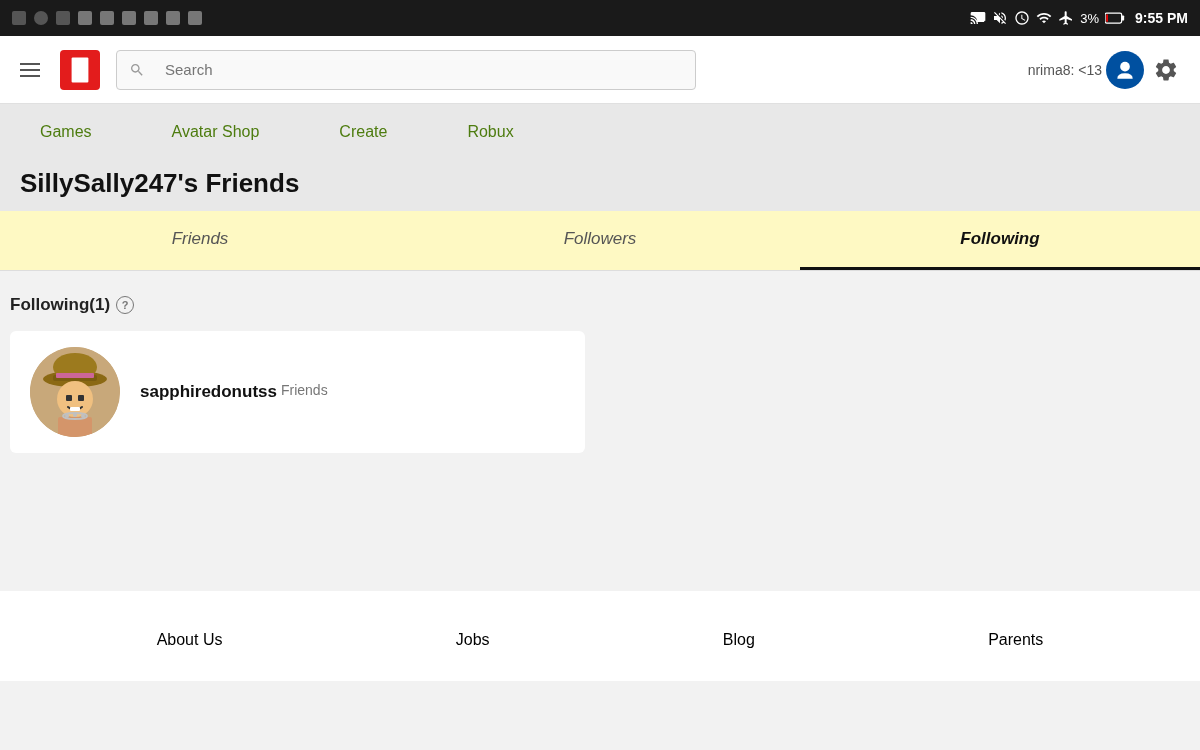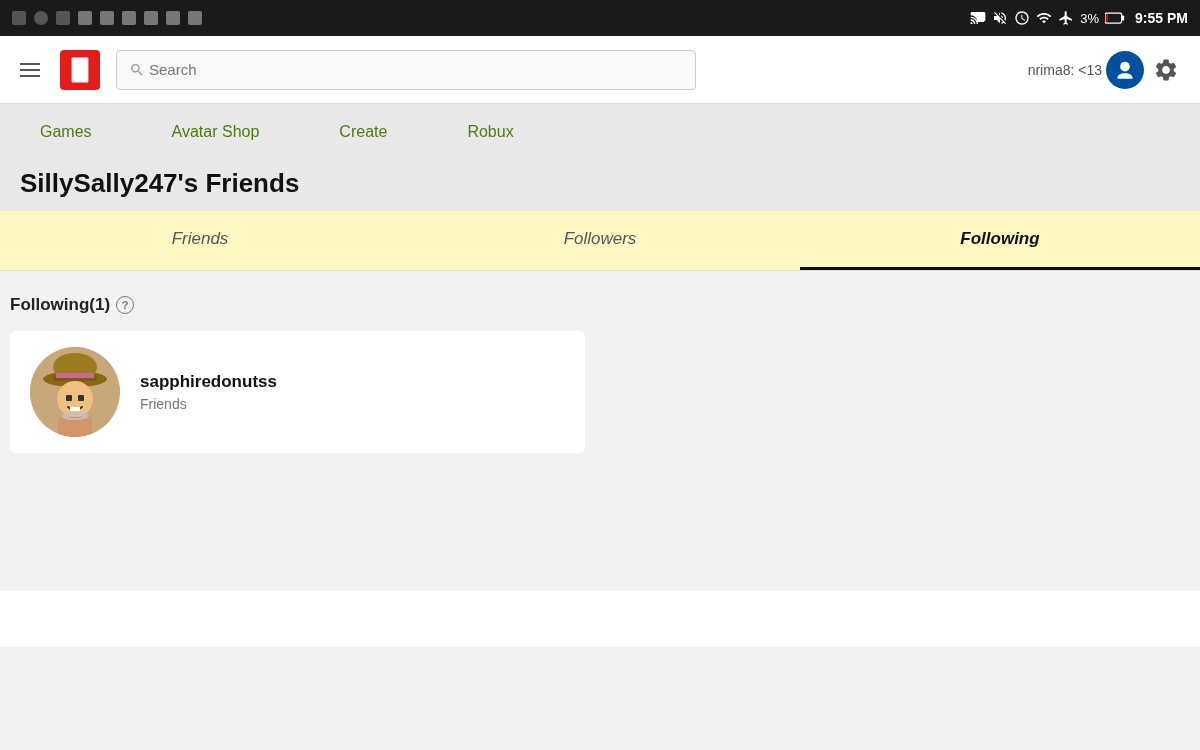--- a/index.html
+++ b/index.html
@@ -34,21 +34,21 @@
     .roblox-logo { width: 40px; height: 40px; background: #e31c1c; border-radius: 4px; display: flex; align-items: center; justify-content: center; color: white; font-weight: 900; font-size: 20px; }
     .search-bar {
       flex: 1;
       max-width: 580px;
       height: 40px;
       border: 1px solid #ccc;
       border-radius: 4px;
       display: flex;
       align-items: center;
       padding: 0 12px;
-      gap: 4px;
+      gap: 20px;
       background: #f9f9f9;
     }
     .search-bar input { border: none; background: transparent; flex: 1; font-size: 15px; color: #555; outline: none; }
     .nav-right { margin-left: auto; display: flex; align-items: center; gap: 4px; }
     .nav-username { font-size: 14px; color: #555; }
     .nav-roblox-icon { width: 38px; height: 38px; background: #0050a0; border-radius: 50%; display: flex; align-items: center; justify-content: center; }
     .nav-roblox-icon svg { width: 22px; height: 22px; fill: white; }
     .nav-settings { width: 36px; height: 36px; display: flex; align-items: center; justify-content: center; }
 
     
@@ -132,21 +132,21 @@
     .avatar-circle {
       width: 90px; height: 90px;
       border-radius: 50%;
       overflow: hidden;
       background: #c8a87a;
       flex-shrink: 0;
       display: flex;
       align-items: flex-end;
       justify-content: center;
     }
-    .user-info { display: flex; flex-direction: column; gap: 4px; }
+    .user-info { display: flex; flex-direction: row; gap: 4px; }
     .user-name { font-size: 17px; font-weight: 600; color: #111; }
     .user-status { font-size: 14px; color: #777; }
 
     
     .footer {
       background: white;
       padding: 32px 40px 24px;
       margin-top: auto;
     }
     .footer-row { display: flex; justify-content: space-around; padding: 8px 0; }
@@ -289,13 +289,19 @@
       </svg>
     </div>
     <div class="user-info">
       <span class="user-name">sapphiredonutss</span>
       <span class="user-status">Friends</span>
     </div>
   </div>
 </div>
 
 <div class="footer">
+  <div class="footer-row">
+    <a>About Us</a>
+    <a>Jobs</a>
+    <a>Blog</a>
+    <a>Parents</a>
+  </div>
 </div>
 
 </body></html>

